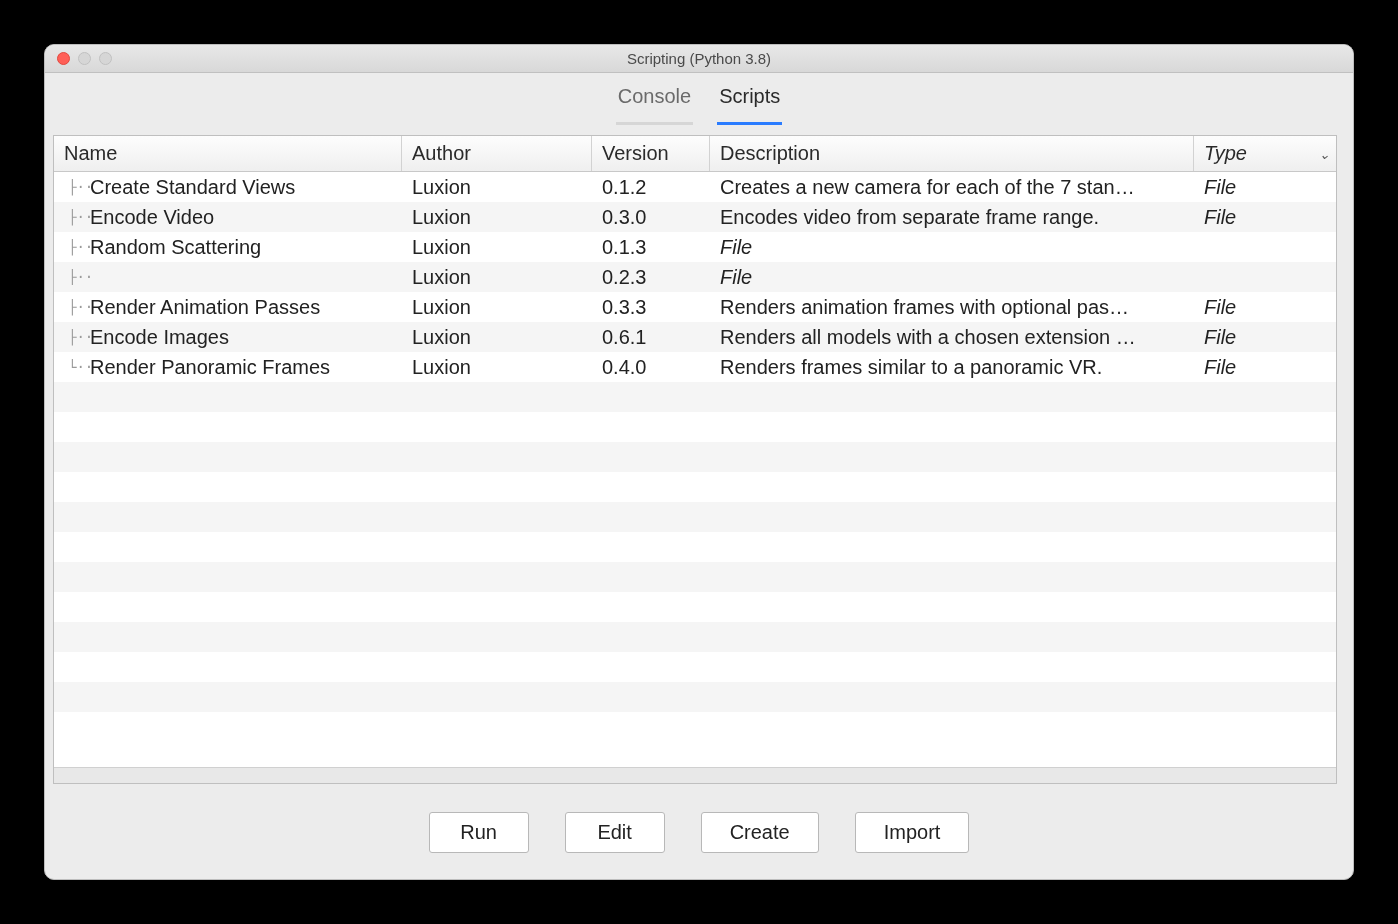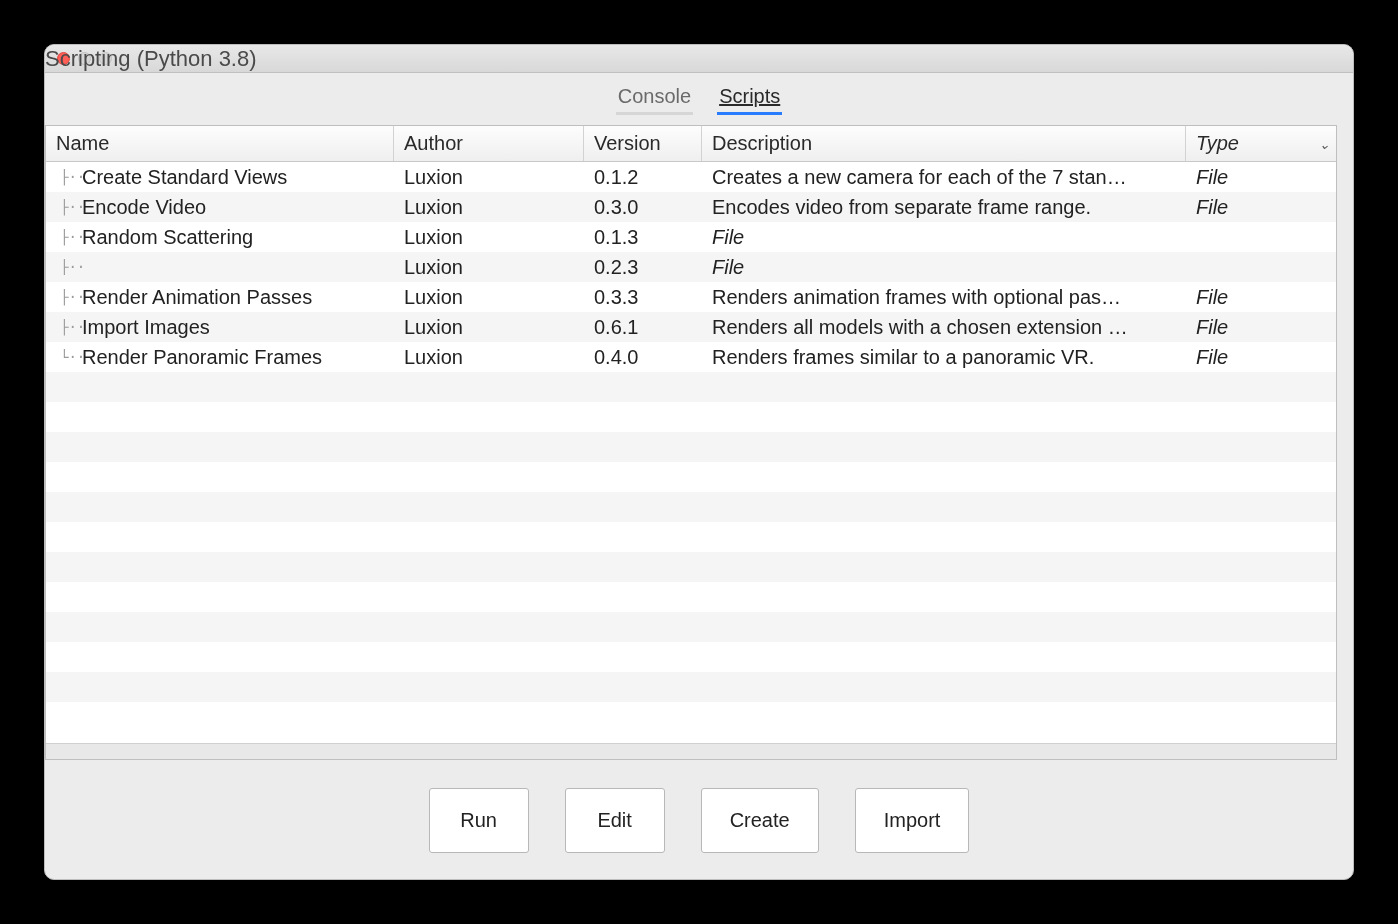--- a/index.html
+++ b/index.html
@@ -44,47 +44,46 @@
     width: 13px;
     height: 13px;
     border-radius: 50%;
   }
   .light.red { background: #ff5f57; border: 0.5px solid #e1493f; }
   .light.grey { background: #d6d6d6; border: 0.5px solid #c0c0c0; }
   .title {
     position: absolute;
     left: 0;
     right: 0;
-    text-align: left;
-    font-size: 22px;
+    text-align: center;
+    font-size: 15px;
     color: #4a4a4a;
     pointer-events: none;
   }
   .tabs {
     display: flex;
     justify-content: center;
     gap: 24px;
     padding: 10px 0 0 0;
     background: #ececec;
   }
   .tab {
     font-size: 20px;
     color: #6a6a6a;
-    padding: 2px 2px 4px 2px;
+    padding: 2px 2px 14px 2px;
     cursor: pointer;
     border-bottom: 3px solid #d6d6d6;
   }
   .tab.active {
     color: #2a2a2a;
     border-bottom: 3px solid #2a7cff;
-    text-decoration: underline;
   }
   .content {
     flex: 1;
-    padding: 10px 16px 0 0;
+    padding: 10px 16px 0 8px;
     display: flex;
     flex-direction: column;
   }
   .table-wrap {
     border: 1px solid #bfbfbf;
     background: #fff;
     flex: 1;
     display: flex;
     flex-direction: column;
     overflow: hidden;
@@ -155,21 +154,21 @@
     border-top: 1px solid #d0d0d0;
   }
   .footer {
     display: flex;
     justify-content: center;
     gap: 36px;
     padding: 28px 0 26px 0;
   }
   .btn {
     min-width: 100px;
-    padding: 20px 28px;
+    padding: 8px 28px;
     font-size: 20px;
     background: #fff;
     border: 1px solid #b8b8b8;
     border-radius: 3px;
     cursor: pointer;
     color: #222;
   }
 </style>
 </head>
 <body>
@@ -246,21 +245,21 @@
               <span>Render Animation Passes</span>
             </div>
             <div class="cell col-author">Luxion</div>
             <div class="cell col-version">0.3.3</div>
             <div class="cell col-desc">Renders animation frames with optional pas…</div>
             <div class="cell col-type">File</div>
           </div>
           <div class="row alt">
             <div class="cell col-name tree-cell">
               <span class="tree-line">├··</span>
-              <span>Import Images</span>
+              <span>Encode Images</span>
             </div>
             <div class="cell col-author">Luxion</div>
             <div class="cell col-version">0.6.1</div>
             <div class="cell col-desc">Renders all models with a chosen extension …</div>
             <div class="cell col-type">File</div>
           </div>
           <div class="row">
             <div class="cell col-name tree-cell">
               <span class="tree-line">└··</span>
               <span>Render Panoramic Frames</span>

